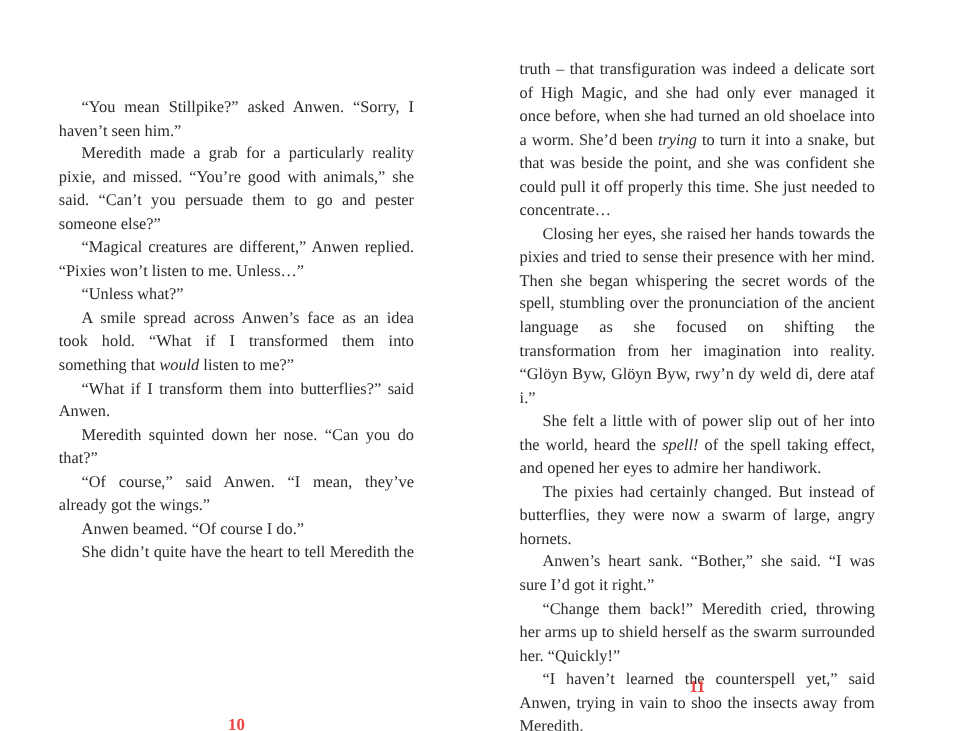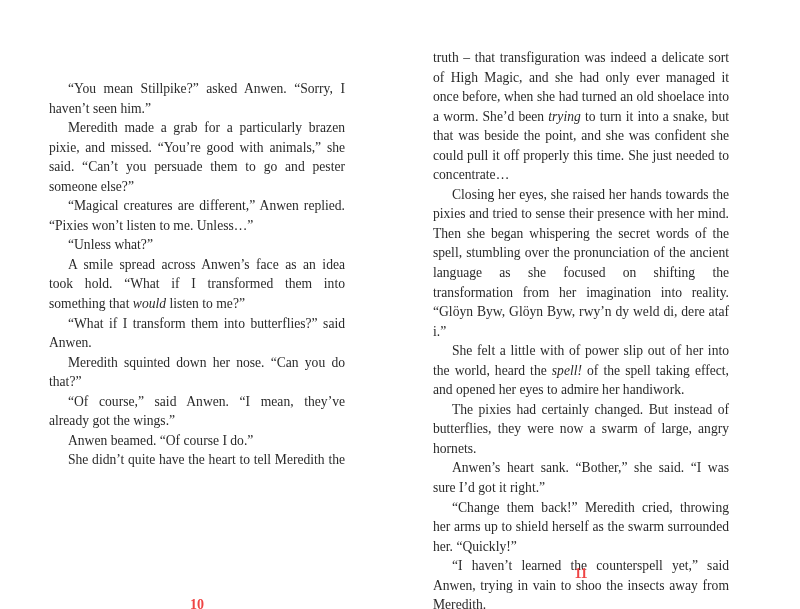--- a/index.html
+++ b/index.html
@@ -58,21 +58,21 @@
     .page.left .page-number { left: 0; padding-left: 0; width: 394px; }
     .page.right .page-number { left: 0; width: 406px; }
   </style>
 </head>
 <body>
 
 <div class="spread">
   <div class="page left">
     <div class="text-block">
         <p class="para"><span>“You mean Stillpike?” asked Anwen. “Sorry, I haven’t seen him.”</span></p>
-        <p class="para"><span>Meredith made a grab for a particularly brazen pixie, and missed. “You’re good with animals,” she said. “Can’t you persuade them to go and pester someone else?”</span></p>
+        <p class="para"><span>Meredith made a grab for a particularly reality pixie, and missed. “You’re good with animals,” she said. “Can’t you persuade them to go and pester someone else?”</span></p>
         <p class="para"><span>“Magical creatures are different,” Anwen replied. “Pixies won’t listen to me. Unless…”</span></p>
         <p class="para"><span>“Unless what?”</span></p>
         <p class="para"><span>A smile spread across Anwen’s face as an idea took hold. “What if I transformed them into something that </span><em>would</em><span> listen to me?”</span></p>
         <p class="para"><span>“What if I transform them into butterflies?” said Anwen.</span></p>
         <p class="para"><span>Meredith squinted down her nose. “Can you do that?”</span></p>
         <p class="para"><span>“Of course,” said Anwen. “I mean, they’ve already got the wings.”</span></p>
         <p class="para"><span>Anwen beamed. “Of course I do.”</span></p>
         <p class="para last-left"><span>She didn’t quite have the heart to tell Meredith the</span></p>
       </div>
     <div class="page-number">10</div>

